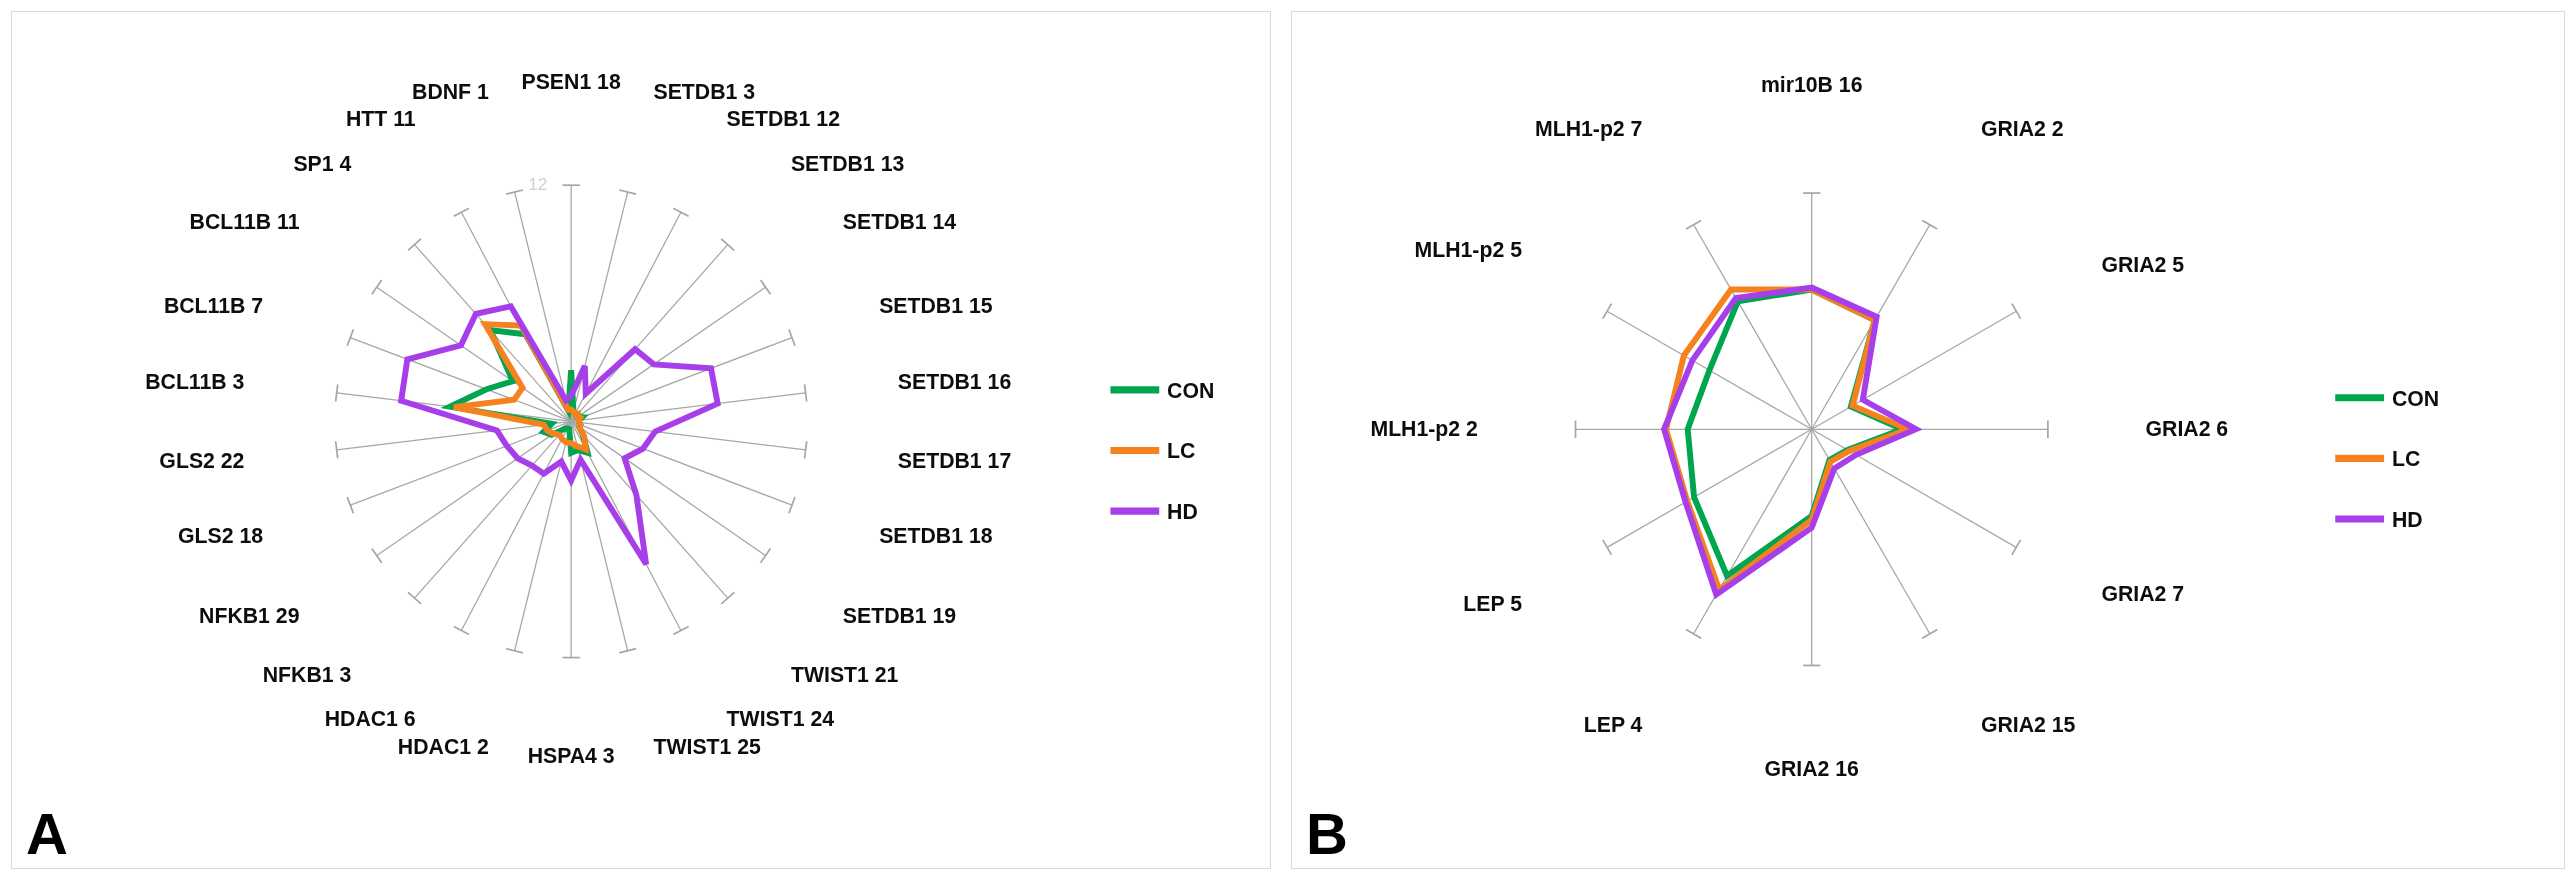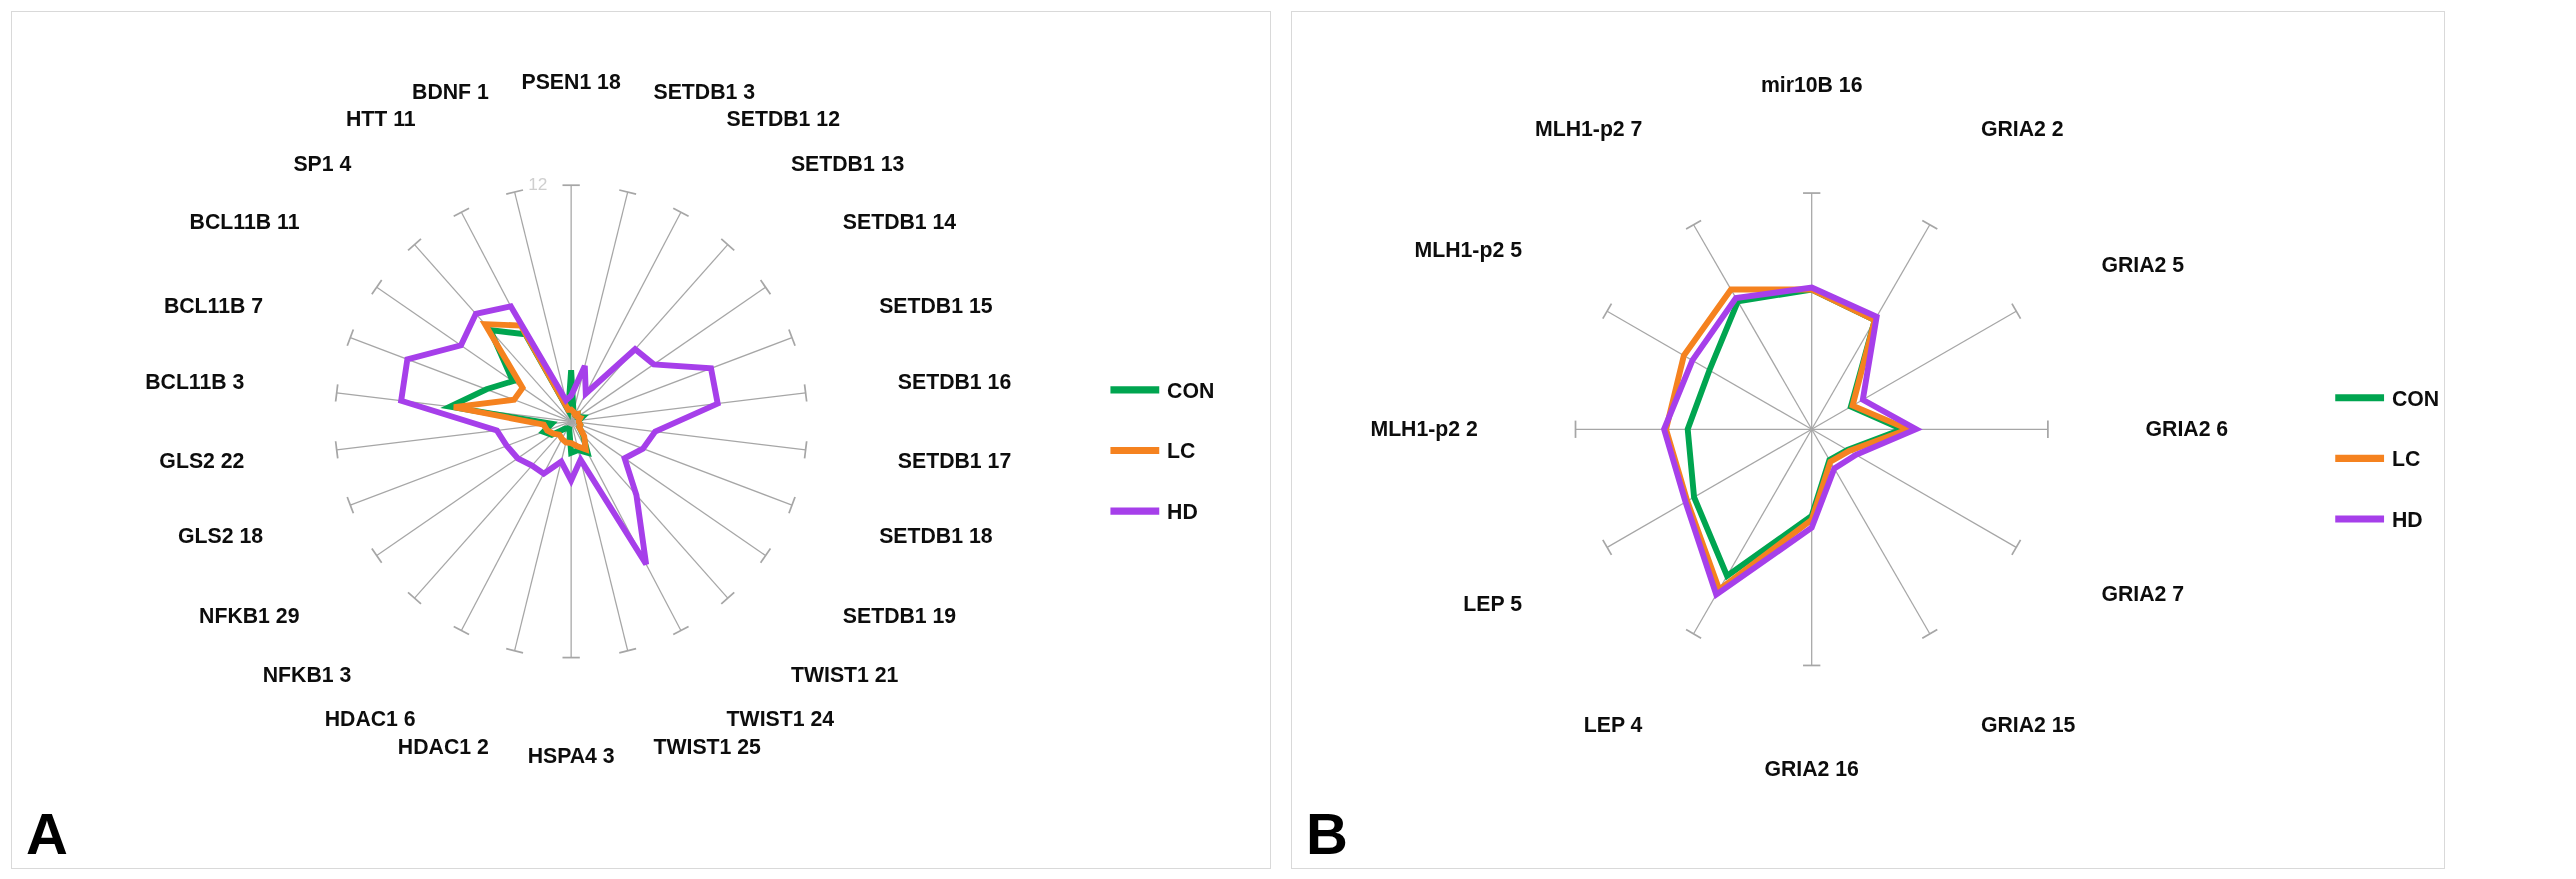--- a/index.html
+++ b/index.html
@@ -15,21 +15,21 @@
     overflow: hidden;
   }
   .panel {
     position: absolute;
     top: 11px;
     height: 858px;
     border: 1.6px solid #d9d9d9;
     background: #ffffff;
   }
   #panel-a { left: 11px;  width: 1260px; }
-  #panel-b { left: 1291px; width: 1154px; }
+  #panel-b { left: 1291px; width: 1274px; }
   .panel-letter {
     position: absolute;
     bottom: 4.7px; left: 14px;
     font-size: 58px;
     font-weight: bold;
     color: #000000;
     line-height: 1;
     letter-spacing: -0.8px;
   }
   .radar-svg { position: absolute; top: 0; left: 0; }

